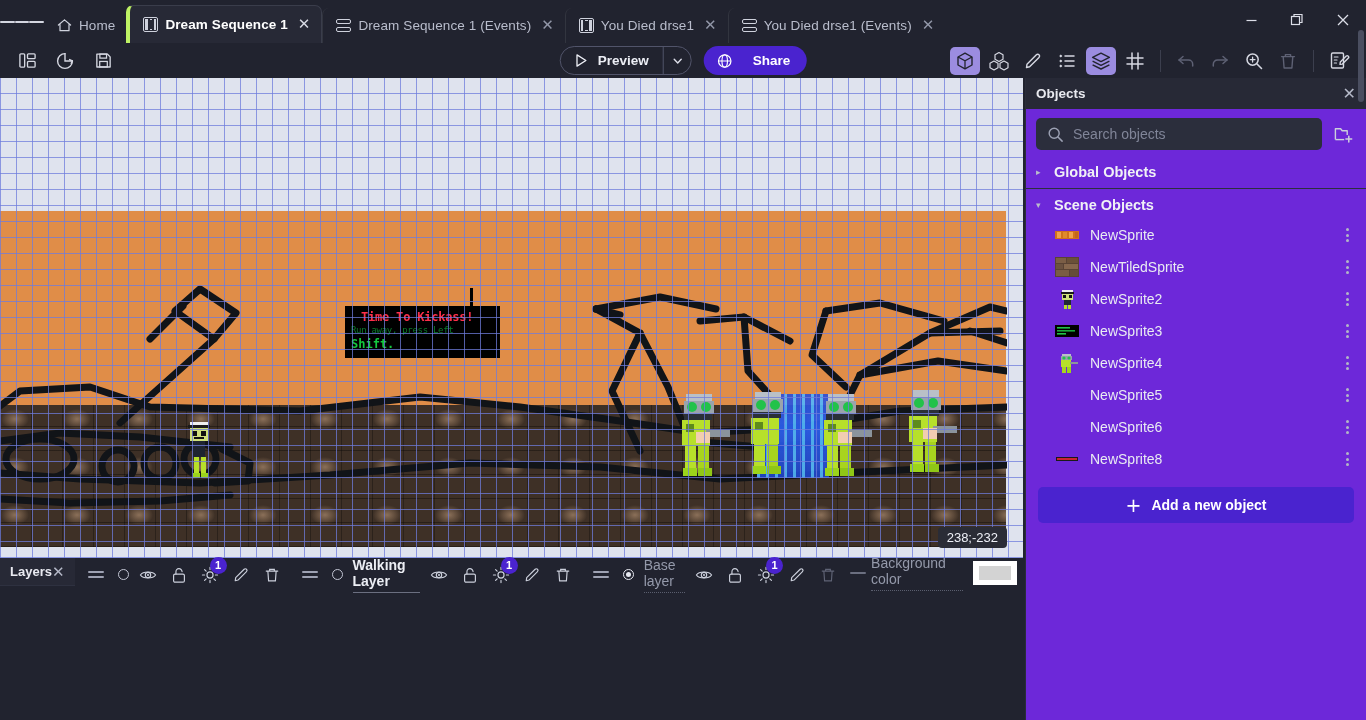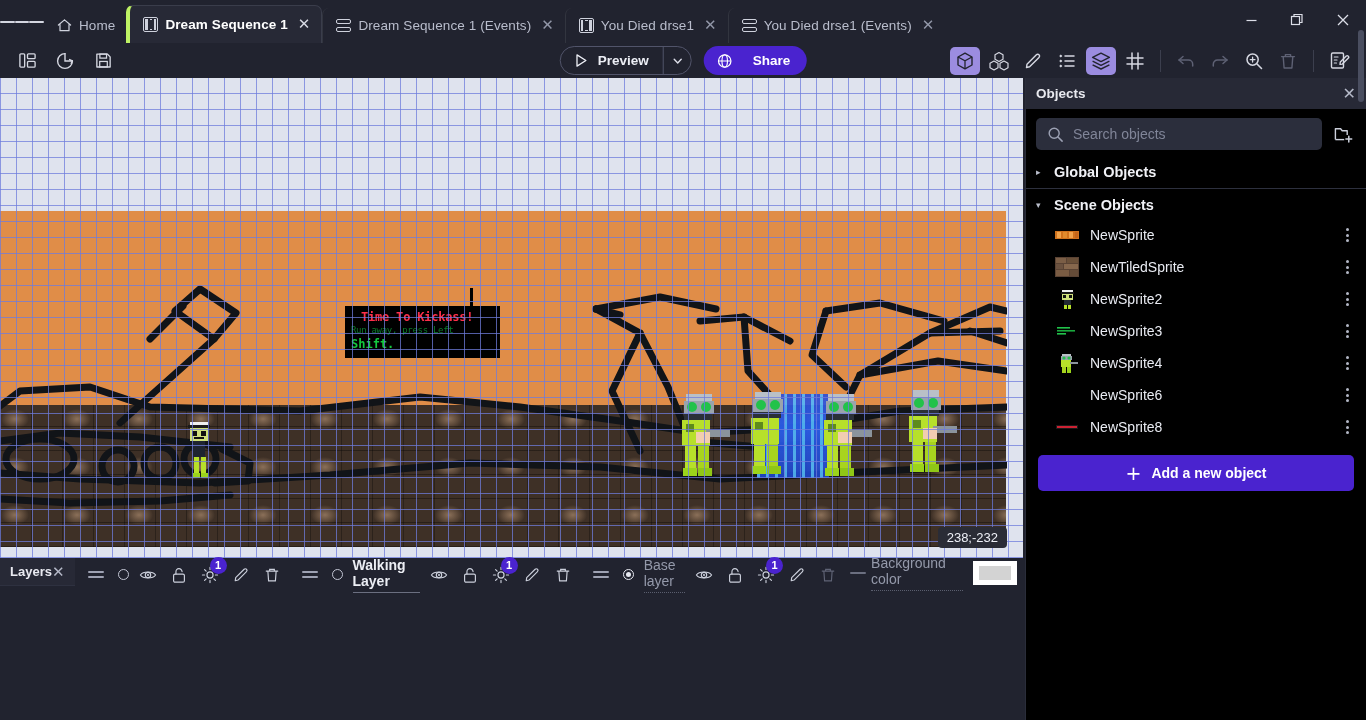--- a/index.html
+++ b/index.html
@@ -213,21 +213,21 @@
   .bgcolor-row { height:30px; display:flex; align-items:center; padding-right:8px; }
   .bg-swatch {
     width:44px; height:24px; background:#ffffff; display:flex; align-items:center; justify-content:center;
     cursor:pointer;
   }
   .bg-swatch i { display:block; width:32px; height:14px; background:#d3d3d3; }
   .vscroll { position:absolute; right:2px; top:30px; width:6px; height:72px; background:#4a4e60; border-radius:3px; }
 
   
   .objects {
-    width: 341px; flex:0 0 341px; background: #000000; display:flex; flex-direction:column;
+    width: 341px; flex:0 0 341px; background: #6d28d9; display:flex; flex-direction:column;
     border-left: 1px solid #2a2d3a;
   }
   .obj-head { height:31px; display:flex; align-items:center; padding:0 10px; background:#272936; }
   .obj-head .ttl { font-size:13.5px; font-weight:bold; }
   .obj-head .x { margin-left:auto; color:#b5b9c8; cursor:pointer; font-size:16px; font-family:"DejaVu Sans",sans-serif; }
   .searchrow { display:flex; align-items:center; gap:8px; padding: 9px 10px 8px 10px; }
   .searchbox {
     flex:1; height:32px; background:#2b2e3c; border-radius:5px; display:flex; align-items:center;
     gap:9px; padding: 0 11px;
   }
@@ -875,20 +875,29 @@
             <rect x="13" y="15" width="4" height="6" fill="#9bd41a"></rect>
           </svg>
         <span class="oname">NewSprite4</span>
         <span class="kebab">
             <i></i>
             <i></i>
             <i></i>
           </span>
       </div>
 
+      <div class="obj-row">
+        <span class="thumb"></span>
+        <span class="oname">NewSprite5</span>
+        <span class="kebab">
+            <i></i>
+            <i></i>
+            <i></i>
+          </span>
+      </div>
 
       <div class="obj-row">
         <span class="thumb"></span>
         <span class="oname">NewSprite6</span>
         <span class="kebab">
             <i></i>
             <i></i>
             <i></i>
           </span>
       </div>

